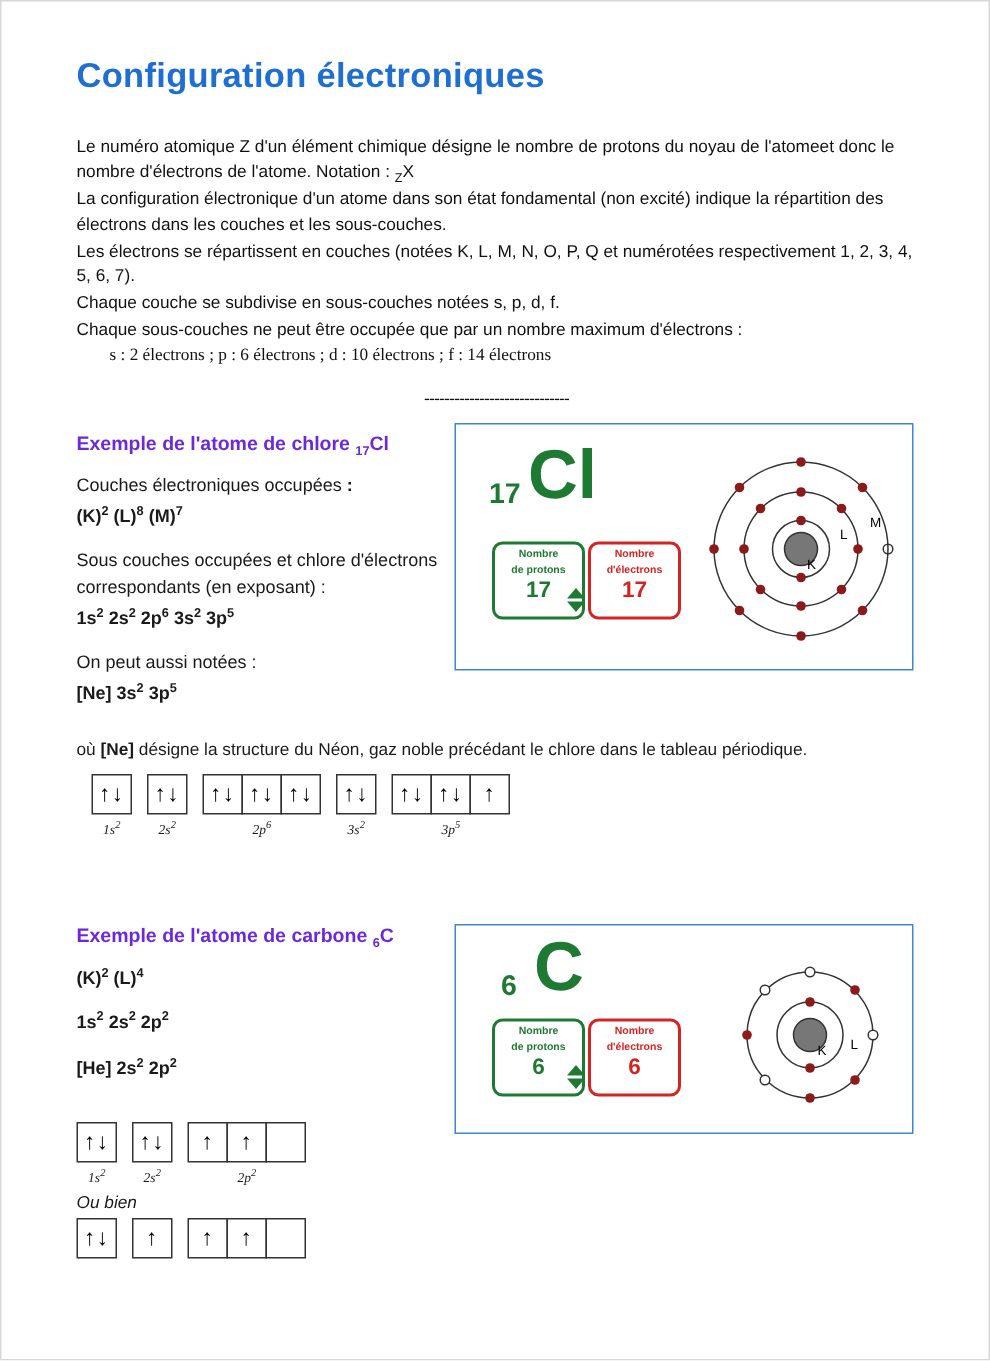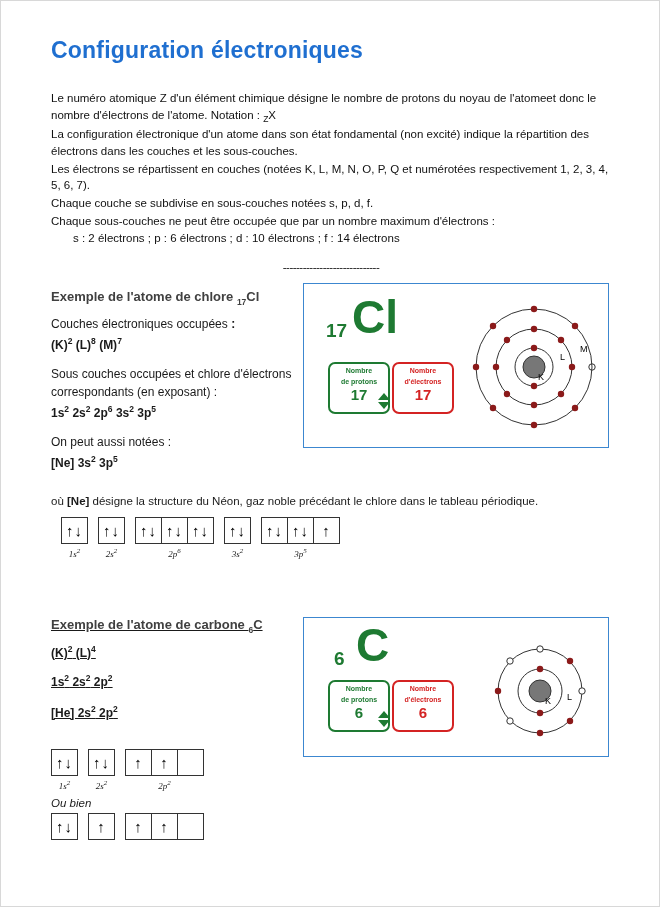--- a/index.html
+++ b/index.html
@@ -35,33 +35,33 @@
   }
   p.para {
     font-size: 11.5px;
     line-height: 1.45;
     margin: 0;
     color: #111;
   }
   .intro p.para { margin-bottom: 1px; }
   .sub { vertical-align: sub; font-size: 8.5px; }
   .sup { vertical-align: super; font-size: 8.5px; }
-  .indent { padding-left: 22px; }
+  .indent { padding-left: 22px; font-family: Liberation Serif, serif; }
   .divider {
     text-align: center;
     font-size: 11.5px;
     letter-spacing: -0.5px;
     margin: 14px 0 16px 0;
     color: #111;
   }
   h2.section {
     font-size: 13px;
     font-weight: bold;
     margin: 0 0 8px 0;
-    color: #404040;
+    color: #6d28d9;
   }
   .cols {
     position: relative;
   }
   .leftcol {
     width: 250px;
   }
   .leftcol .line {
     font-size: 12px;
     line-height: 1.5;
@@ -300,21 +300,21 @@
               <div class="arrows">↑↓</div>
             </div>
           <div class="cell">
               <div class="arrows">↑</div>
             </div>
         </div>
         <div class="lbl"><span>3p</span><span class="sup">5</span></div>
       </div>
     </div>
 
-    <div class="cols" style="margin-top:58px; min-height:150px;text-decoration:underline;">
+    <div class="cols" style="margin-top:58px; min-height:150px;">
       <div class="leftcol">
         <h2 class="section">Exemple de l'atome de carbone <span class="sub">6</span>C</h2>
         <div class="line bold" style="margin-top:8px;">(K)<span class="sup">2</span> (L)<span class="sup">4</span></div>
         <div class="line bold" style="margin-top:10px;">1s<span class="sup">2</span> 2s<span class="sup">2</span> 2p<span class="sup">2</span></div>
         <div class="line bold" style="margin-top:12px;">[He] 2s<span class="sup">2</span> 2p<span class="sup">2</span></div>
       </div>
 
       <div class="atombox" style="left:252px; top:0px; width:306px; height:140px;">
         <span class="z-number" style="left:30px; top:30px; font-size:19px;">6</span>
         <span class="big-symbol" style="left:52px; top:0px; font-size:46px;">C</span>

